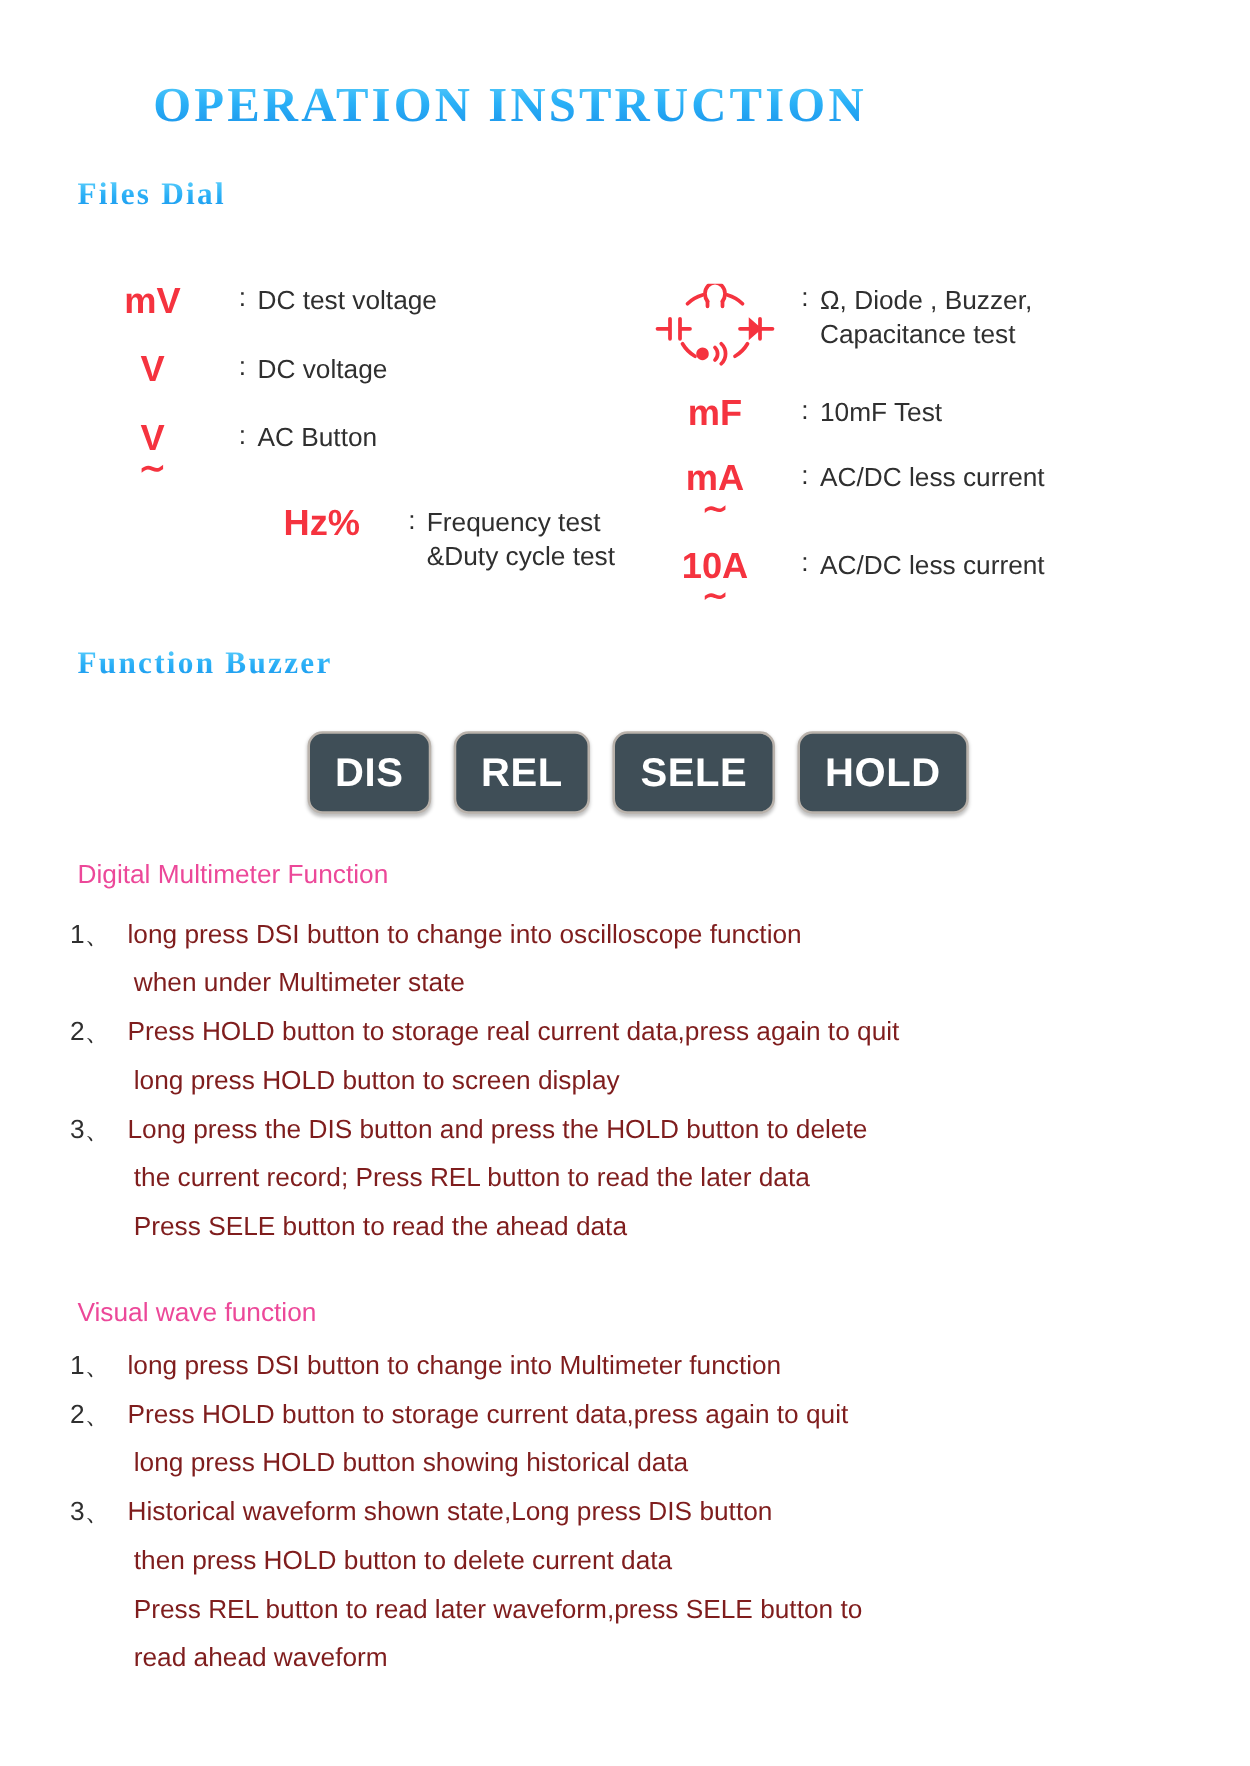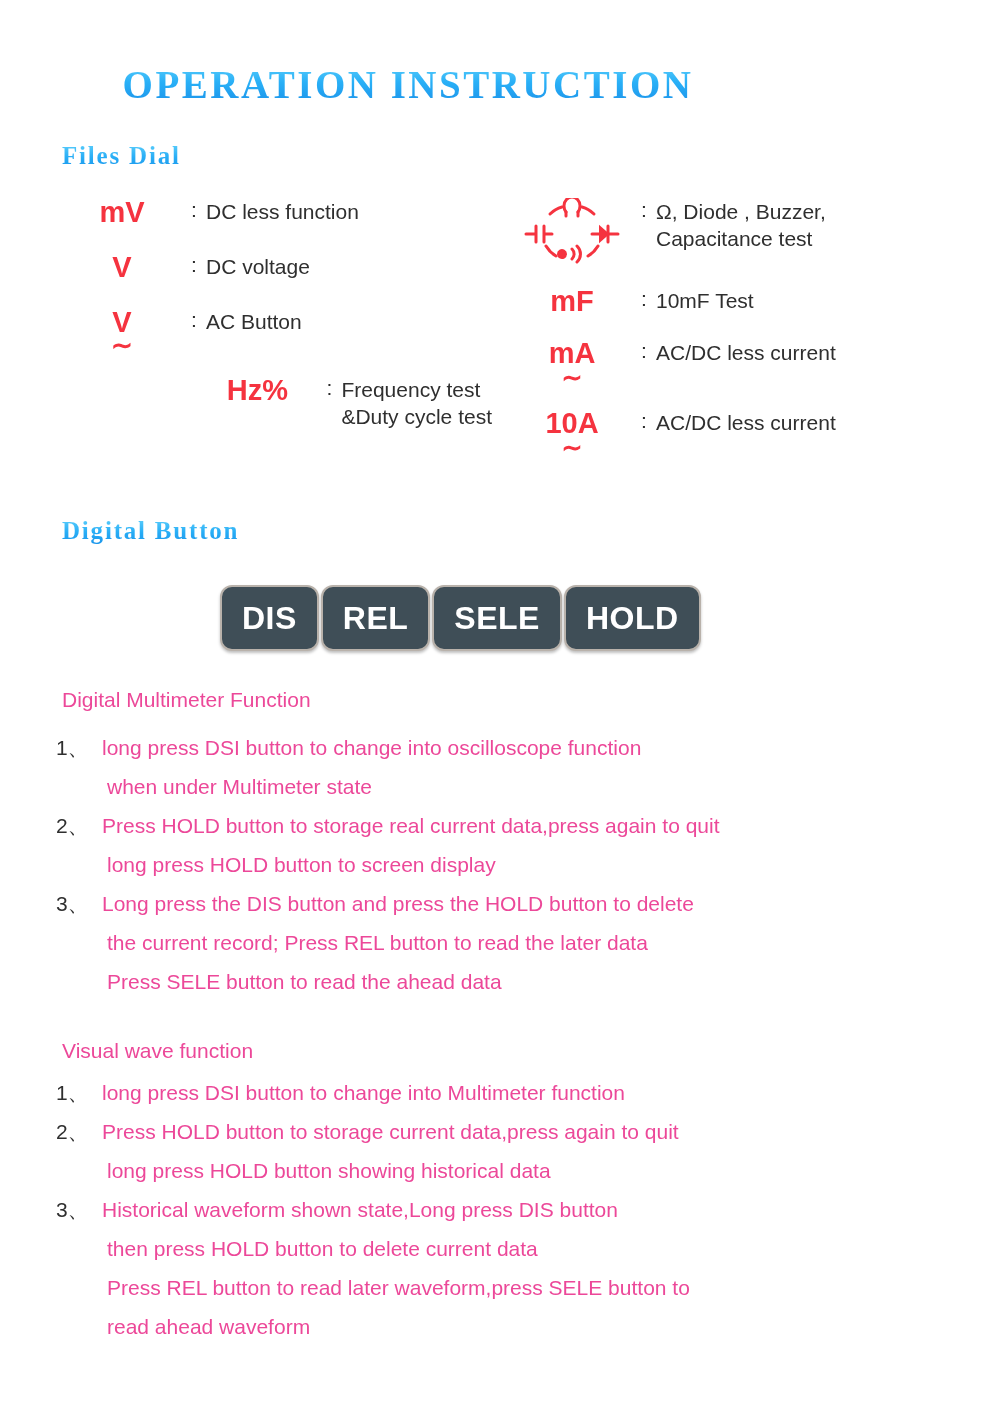--- a/index.html
+++ b/index.html
@@ -56,21 +56,21 @@
     position: absolute;
     font-family: "Liberation Sans", sans-serif;
     font-size: 21px;
     color: #ec4899;
     white-space: nowrap;
   }
   #dmm-heading    { left: 62px; top: 688px; }
   #visual-heading { left: 62px; top: 1039px; }
 
   
-  .dial-col { position: absolute; }
+  .dial-col { position: absolute; margin-top: 29px; }
   #dial-col-left  { left: 62px;  top: 198px; width: 430px; }
   #dial-col-right { left: 512px; top: 198px; width: 470px; }
 
   .dial-row {
     display: flex;
     align-items: flex-start;
     width: 100%;
   }
   .dial-sym-cell {
     width: 120px;
@@ -147,24 +147,24 @@
     font-size: 25px;
     line-height: 17px;
     color: #f5333f;
     font-weight: bold;
     margin-top: -1px;
   }
 
   
   #function-buttons {
     position: absolute;
-    left: 220px;
+    left: 246px;
     top: 585px;
     display: flex;
-    gap: 2px;
+    gap: 18px;
     justify-content: center;
   }
   .fn-btn {
     height: 66px;
     border-radius: 12px;
     background: #3f4e57;
     border: 2px solid #b9b2ab;
     box-shadow: 0 2px 3px rgba(0,0,0,0.25);
     display: flex;
     align-items: center;
@@ -187,21 +187,21 @@
   .instr-num {
     flex: 0 0 46px;
     font-size: 21px;
     color: #2f2f2f;
     line-height: 39px;
     white-space: nowrap;
   }
   .instr-lines { flex: 1; }
   .instr-line {
     font-size: 21px;
-    color: #ec4899;
+    color: #7f1d1d;
     line-height: 39px;
     white-space: nowrap;
   }
   .instr-line.ind { padding-left: 5px; }
 </style>
 </head>
 <body>
 
 <div class="page-title" id="page-title">OPERATION INSTRUCTION</div>
 
@@ -209,21 +209,21 @@
 
 <div class="dial-col" id="dial-col-left">
     <div class="dial-row" style="margin-bottom: 23px;">
       <div class="dial-sym-cell">
         <span class="sym">
           <span class="sym-txt">mV</span>
           <span class="mark-dc"><span class="solid"></span><span class="dashed"></span></span>
         </span>
       </div>
       <div class="dial-colon">:</div>
-      <div class="dial-desc">DC less function</div>
+      <div class="dial-desc">DC test voltage</div>
     </div>
     <div class="dial-row" style="margin-bottom: 23px;">
       <div class="dial-sym-cell">
         <span class="sym">
           <span class="sym-txt">V</span>
           <span class="mark-dc"><span class="solid"></span><span class="dashed"></span></span>
         </span>
       </div>
       <div class="dial-colon">:</div>
       <div class="dial-desc">DC voltage</div>
@@ -298,21 +298,21 @@
         <span class="sym">
           <span class="sym-txt">10A</span>
           <span class="mark-acdc"><span class="solid"></span><span class="tilde" style="display: block;">∼</span></span>
         </span>
       </div>
       <div class="dial-colon">:</div>
       <div class="dial-desc">AC/DC less current</div>
     </div>
   </div>
 
-<div class="sec-serif" id="function-btn-heading">Digital Button</div>
+<div class="sec-serif" id="function-btn-heading">Function Buzzer</div>
 
 <div id="function-buttons">
     <div class="fn-btn">DIS</div>
     <div class="fn-btn">REL</div>
     <div class="fn-btn">SELE</div>
     <div class="fn-btn">HOLD</div>
   </div>
 
 <div class="sec-sans" id="dmm-heading">Digital Multimeter Function</div>
 

